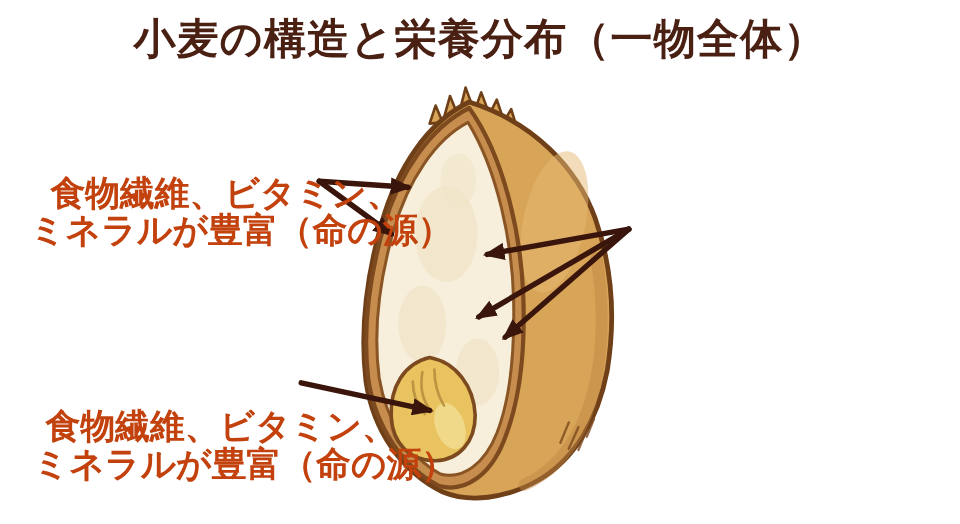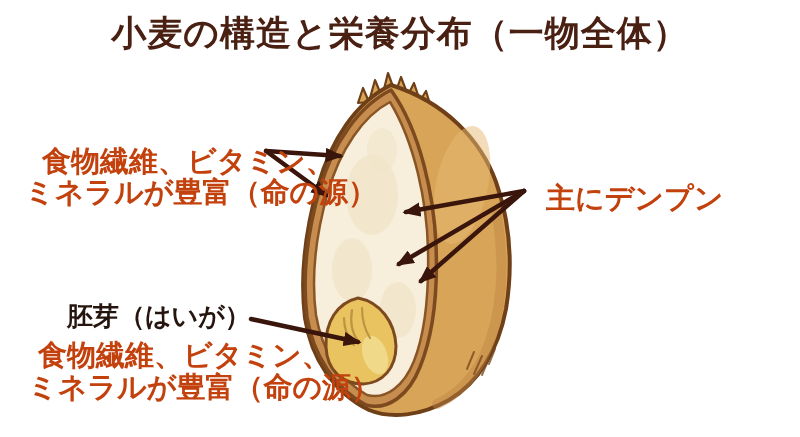--- a/index.html
+++ b/index.html
@@ -68,19 +68,17 @@
       <line x1="524" y1="191" x2="399" y2="264" marker-end="url(#ah)" stroke="#3A150B"></line>
       <line x1="524" y1="191" x2="421" y2="281" marker-end="url(#ah)" stroke="#3A150B"></line>
     </g>
   </svg>
 
   <div class="txt title">小麦の構造と栄養分布（一物全体）</div>
 
   <div class="txt body bran-note-1">食物繊維、ビタミン、</div>
   <div class="txt body bran-note-2">ミネラルが豊富（命の源）</div>
 
-  <div class="txt body endo-note-1">主にデンプン</div>
 
-  <div class="txt heading germ-heading">胚芽（はいが）</div>
   <div class="txt body germ-note-1">食物繊維、ビタミン、</div>
   <div class="txt body germ-note-2">ミネラルが豊富（命の源）</div>
 
 </div>
 
 </body></html>

